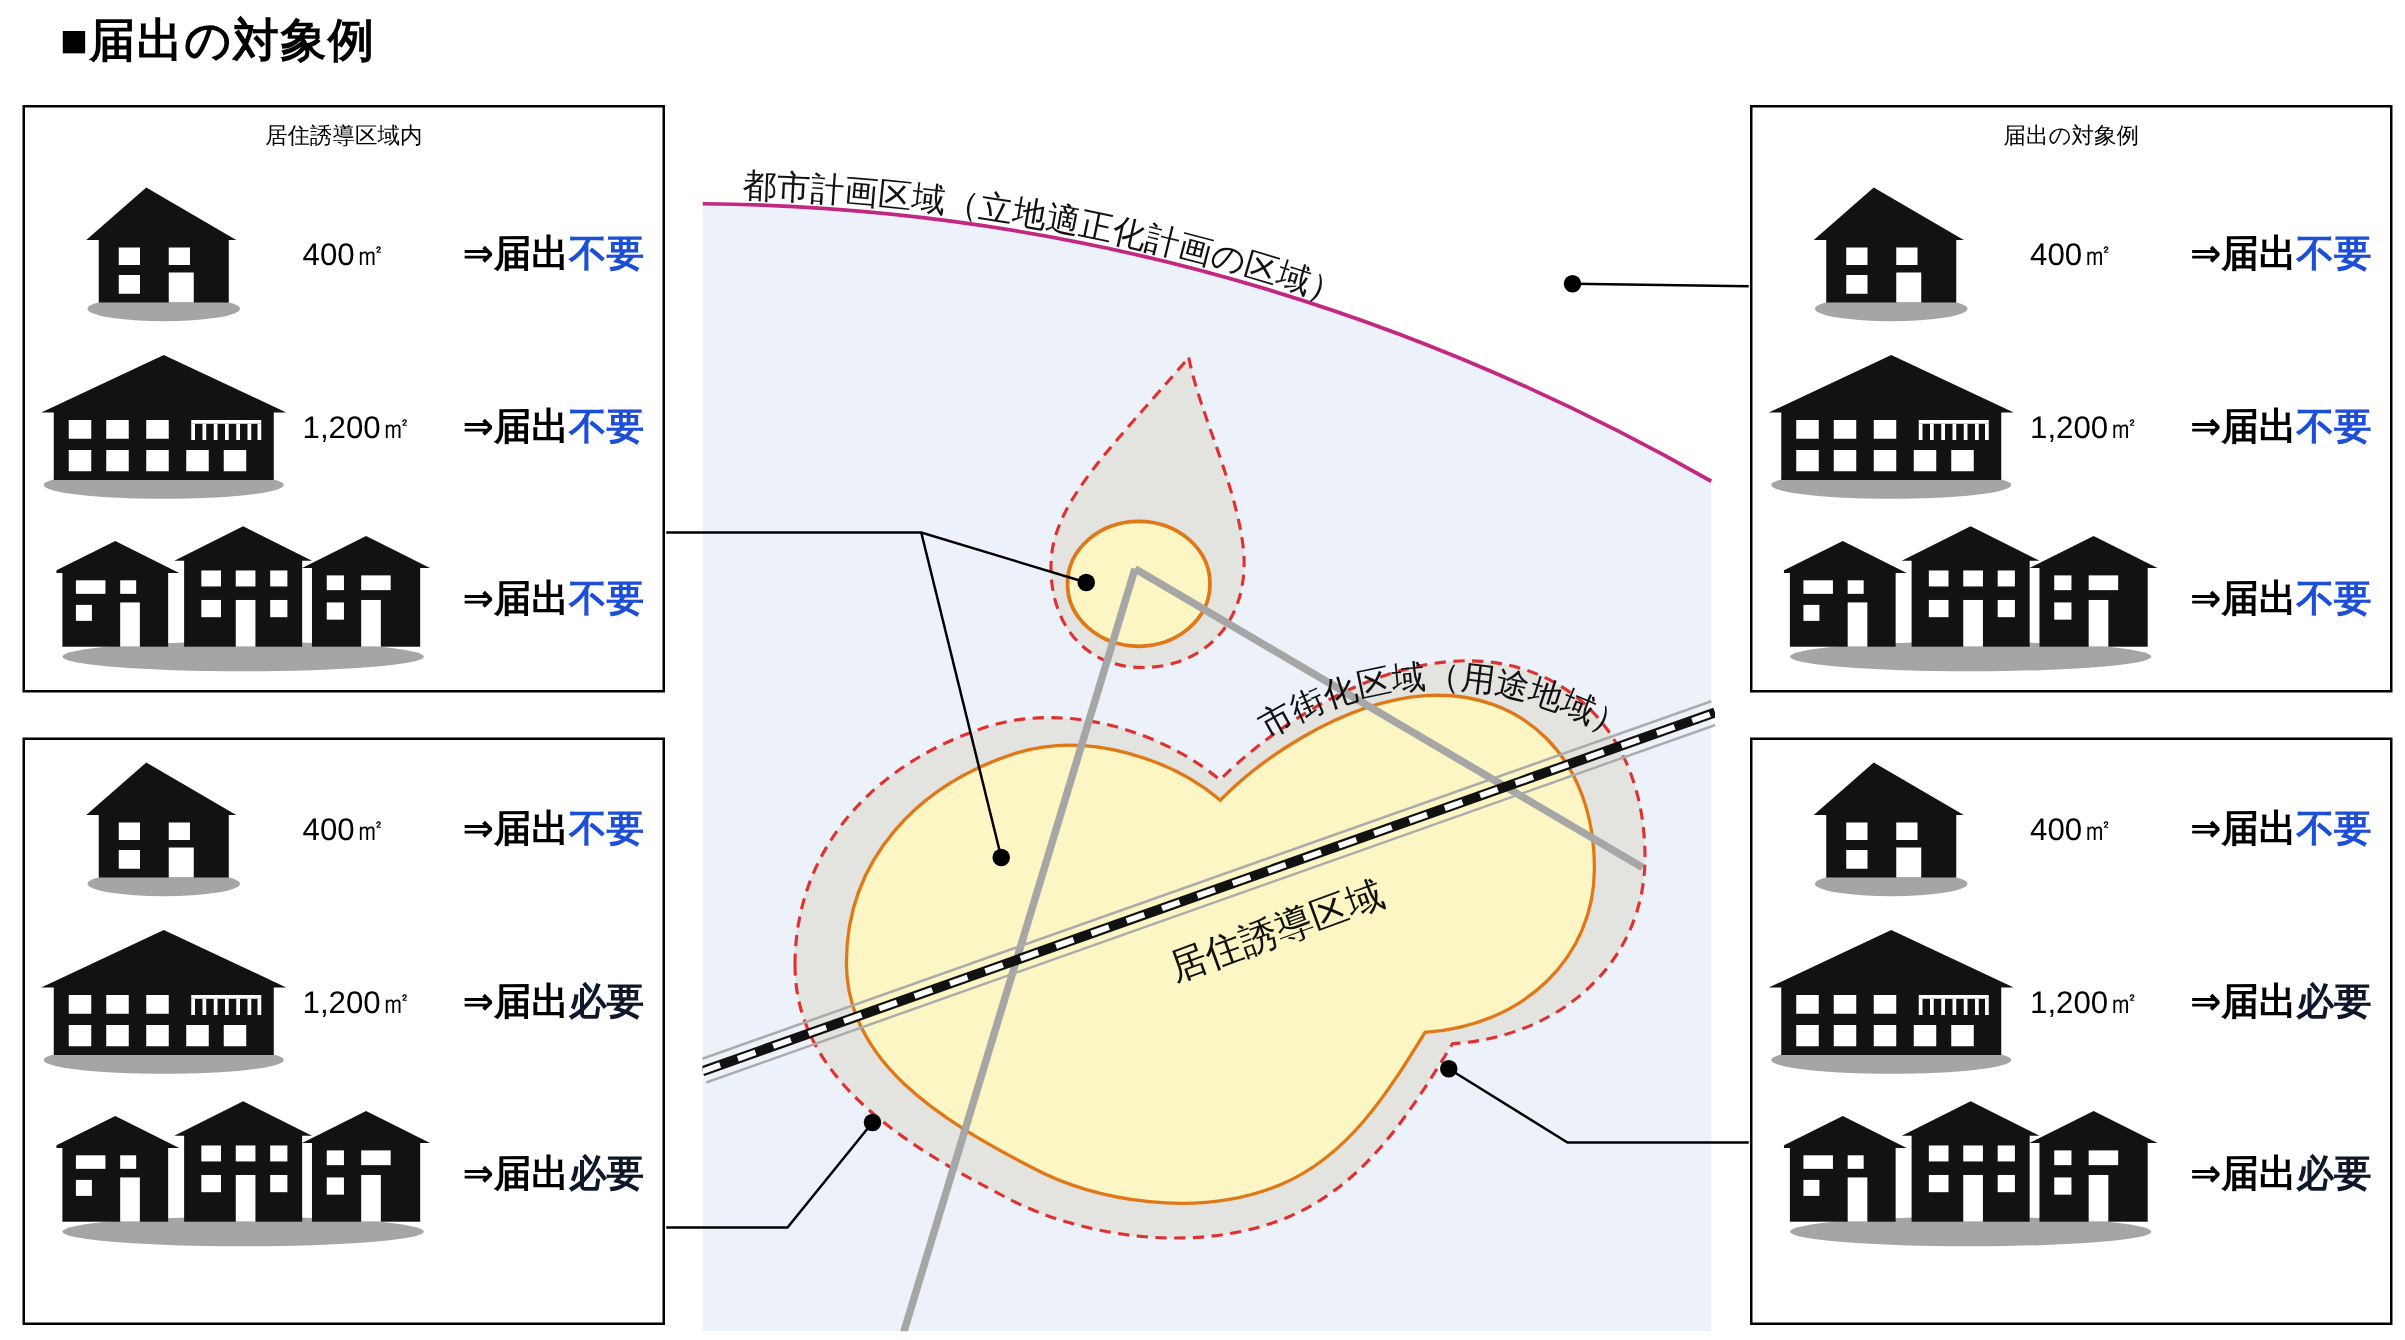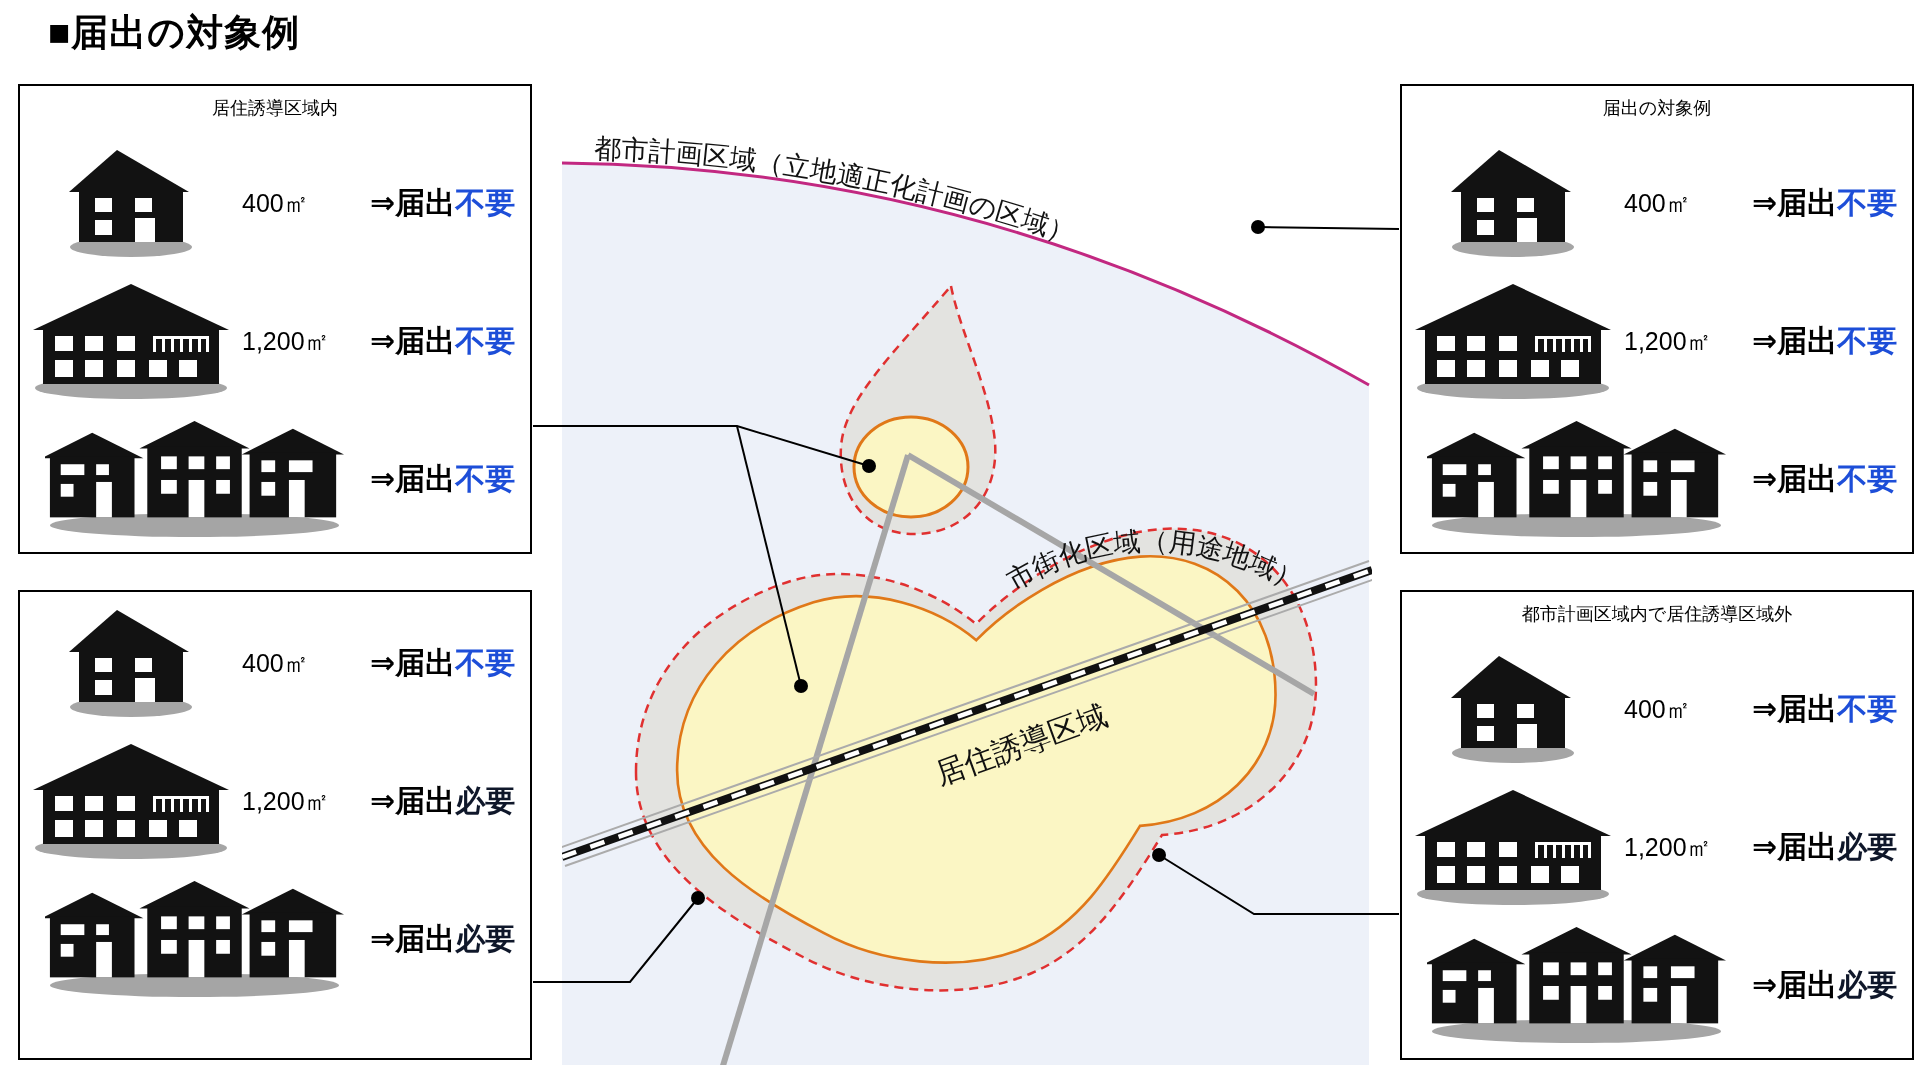--- a/index.html
+++ b/index.html
@@ -169,21 +169,20 @@
     <div class="row r3">
       <svg class="icon" width="300" height="120" viewBox="0 0 305 122">
           <use href="#sym-houses-three"></use>
         </svg>
       <div class="result"><span>⇒届出</span><span class="val" data-color="pink">必要</span></div>
     </div>
   </div>
 </div>
 
 <div class="box" id="box-br">
-  <div class="box-title">都市計画区域内で居住誘導区域外</div>
   <div class="rows">
     <div class="row r12">
       <svg class="icon" width="140" height="110" viewBox="0 0 140 110">
           <use href="#sym-house-small"></use>
         </svg>
       <div class="area">400㎡</div>
       <div class="result"><span>⇒届出</span><span class="val" data-color="blue">不要</span></div>
     </div>
     <div class="row r12">
       <svg class="icon" width="205" height="118" viewBox="0 0 205 118">

